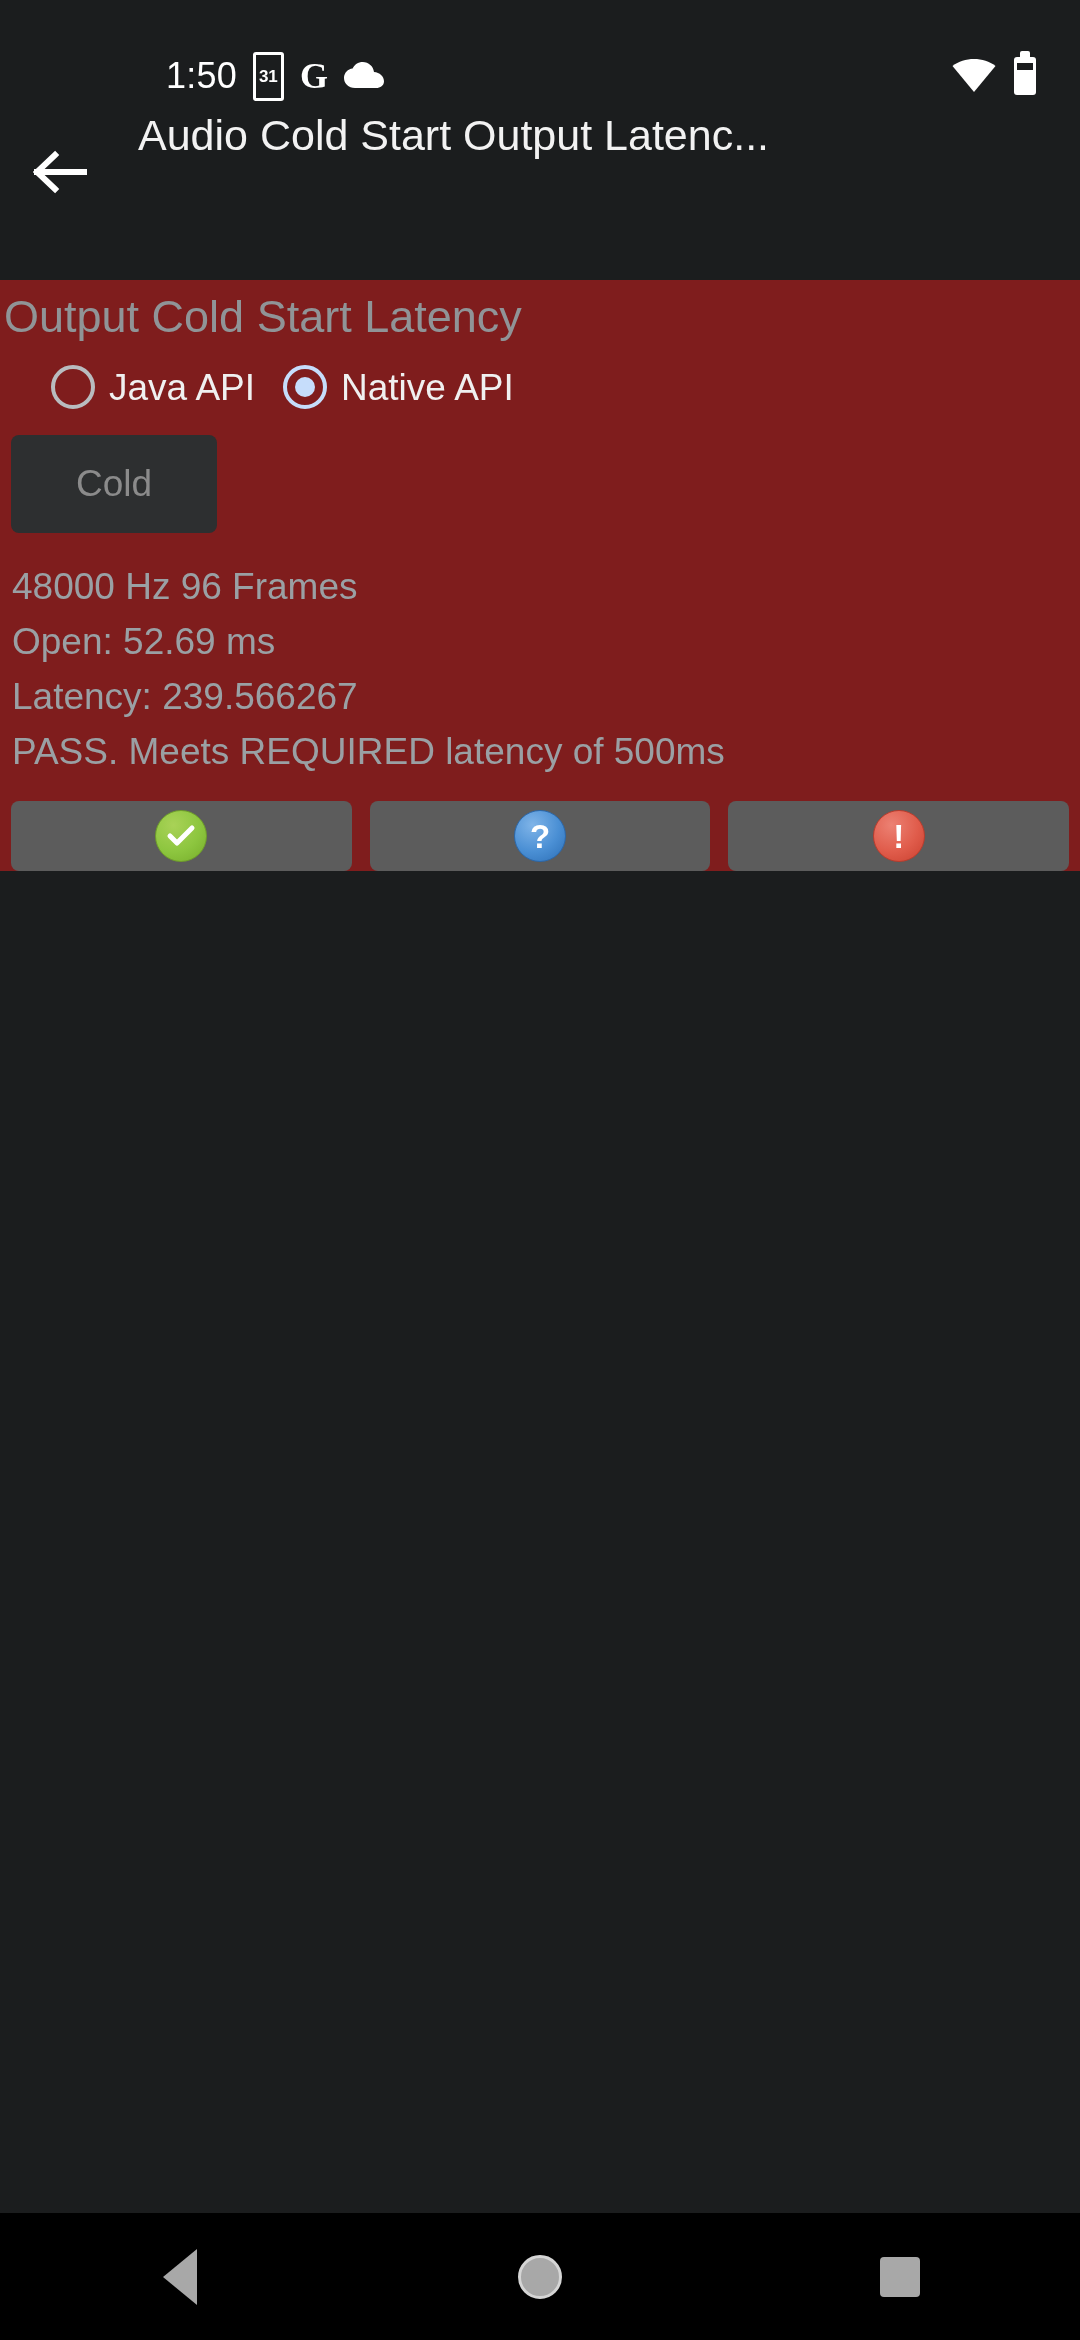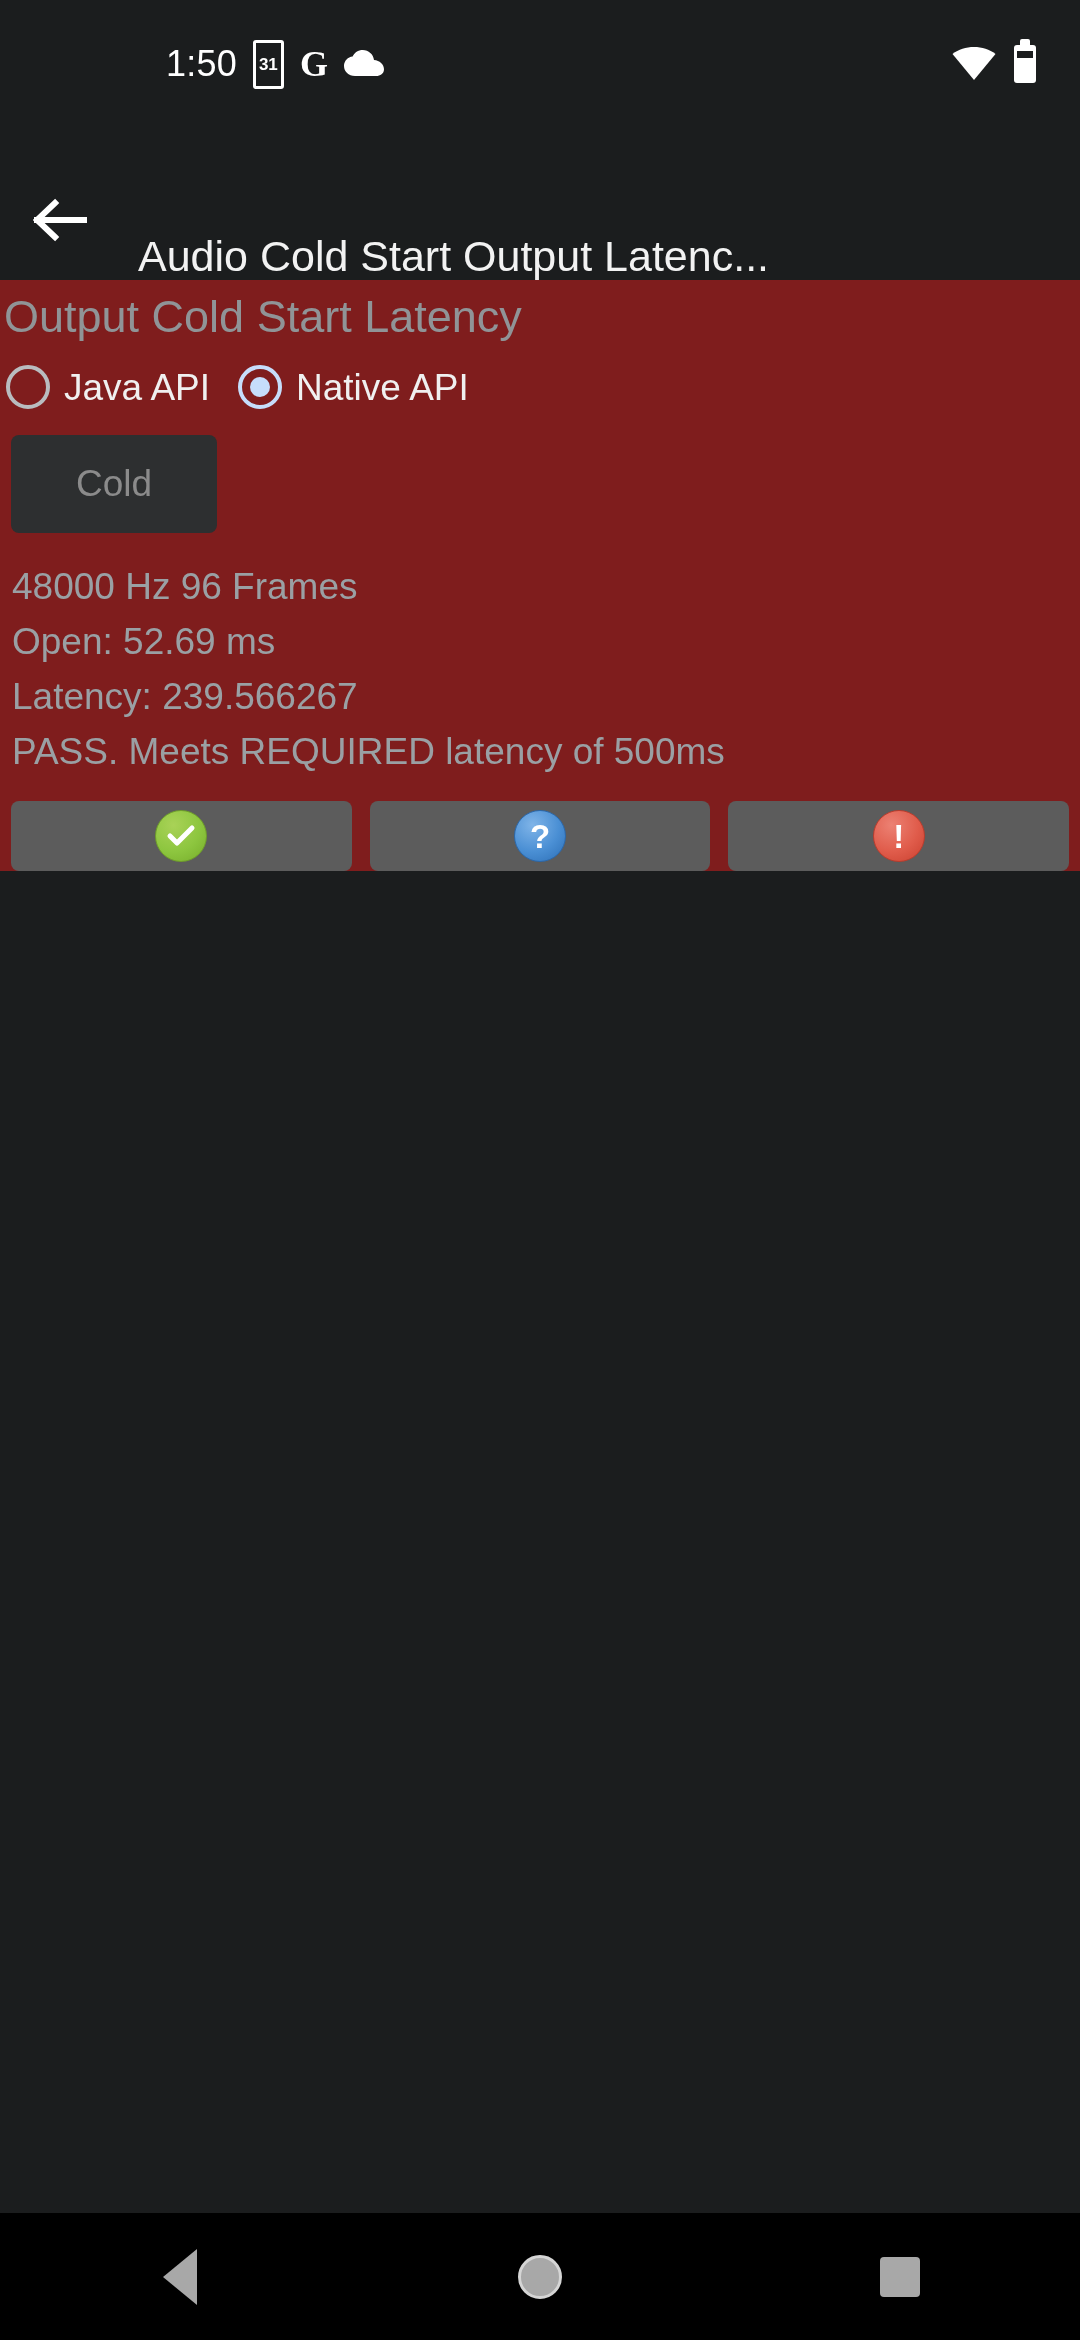--- a/index.html
+++ b/index.html
@@ -15,21 +15,21 @@
     position: relative;
     width: 1080px;
     height: 2340px;
     background: #1b1d1e;
     overflow: hidden;
   }
 
   
   .status-bar {
     position: absolute;
-    top: 0; left: 0;
+    top: 12px; left: 0;
     width: 1080px;
     height: 112px;
     display: flex;
     align-items: center;
     justify-content: space-between;
     padding: 16px 44px 0 0;
     box-sizing: border-box;
     background: #1b1d1e;
   }
   .status-left {
@@ -96,21 +96,21 @@
     background: #1b1d1e;
   }
 
   
   .app-bar {
     position: absolute;
     top: 112px; left: 0;
     width: 888px;
     height: 168px;
     display: flex;
-    align-items: flex-end;
+    align-items: flex-start;
     background: #1b1d1e;
   }
   .back-btn {
     width: 120px;
     height: 120px;
     display: flex;
     align-items: center;
     justify-content: center;
     cursor: pointer;
   }
@@ -133,21 +133,22 @@
   .section-title {
     color: #909497;
     font-size: 45px;
     line-height: 1;
     padding: 14px 0 0 4px;
   }
 
   .radio-row {
     display: flex;
     align-items: center;
-    padding: 26px 0 0 6px;
+    padding: 26px 0 0 19px;
+    margin-left: 32px;
   }
   .radio-item {
     display: flex;
     align-items: center;
     cursor: pointer;
   }
   .radio-mark {
     width: 44px;
     height: 44px;
     border-radius: 50%;

